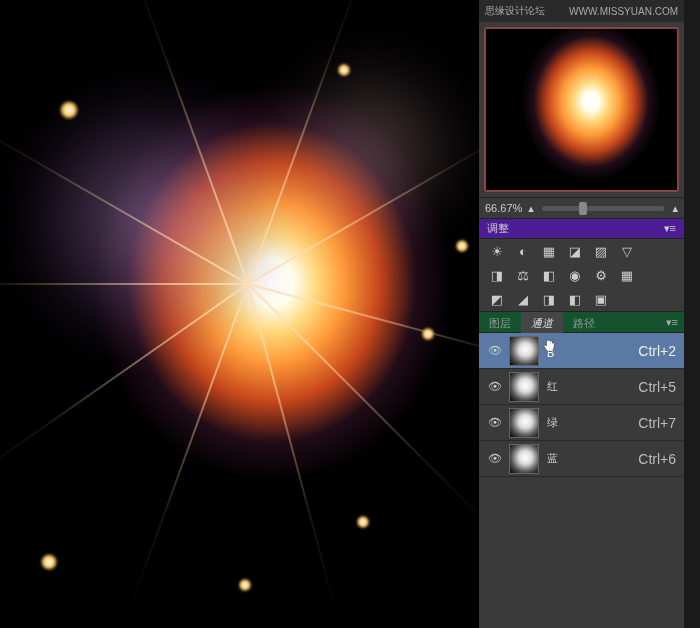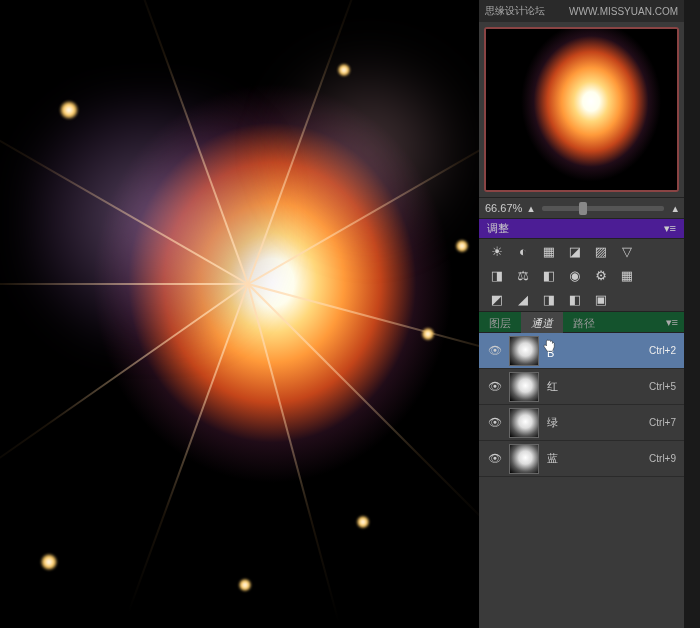--- a/index.html
+++ b/index.html
@@ -26,21 +26,21 @@
 .tab { padding: 4px 10px; font-size: 11px; color: #999; display: flex; align-items: center; }
 .tab.active { background: #454545; color: #ddd; font-style: italic; }
 .tab-menu { margin-left: auto; padding: 4px 6px; color: #aaa; }
 .channels-list { flex: 1; background: #3a3a3a; overflow: auto; }
 .channel-row { display: flex; align-items: center; height: 36px; border-bottom: 1px solid #2a2a2a; padding: 0 8px; background: #3a3a3a; }
 .channel-row.selected { background: #5a7aa5; color: #fff; }
 .eye { width: 16px; height: 16px; color: #ccc; margin-right: 6px; display: flex; align-items: center; justify-content: center; }
 .thumb { width: 30px; height: 30px; background: #000; border: 1px solid #666; margin-right: 8px; position: relative; overflow: hidden; }
 .thumb-inner { width: 100%; height: 100%; background: radial-gradient(circle at 55% 45%, #fff, #ddd 30%, #555 65%, #000 100%); }
 .channel-name { flex: 1; font-size: 11px; }
-.shortcut { font-size: 10px; color: #bbb; }
+.shortcut { font-size: 14px; color: #bbb; }
 .channel-row.selected .shortcut { color: #eee; }
 .hand-cursor { position: absolute; width: 14px; height: 14px; pointer-events: none; }
 </style>
 </head>
 <body>
 
 <div class="main-canvas">
   <div class="explosion-full">
     <div class="smoke-1"></div>
     <div class="smoke-2"></div>
@@ -145,16 +145,16 @@
         </div>
         <span class="channel-name">绿</span>
         <span class="shortcut">Ctrl+7</span>
       </div>
       <div class="channel-row">
         <span class="eye">👁</span>
         <div class="thumb">
           <div class="thumb-inner"></div>
         </div>
         <span class="channel-name">蓝</span>
-        <span class="shortcut">Ctrl+9</span>
+        <span class="shortcut">Ctrl+6</span>
       </div>
     </div>
 </div>
 
 </body></html>

